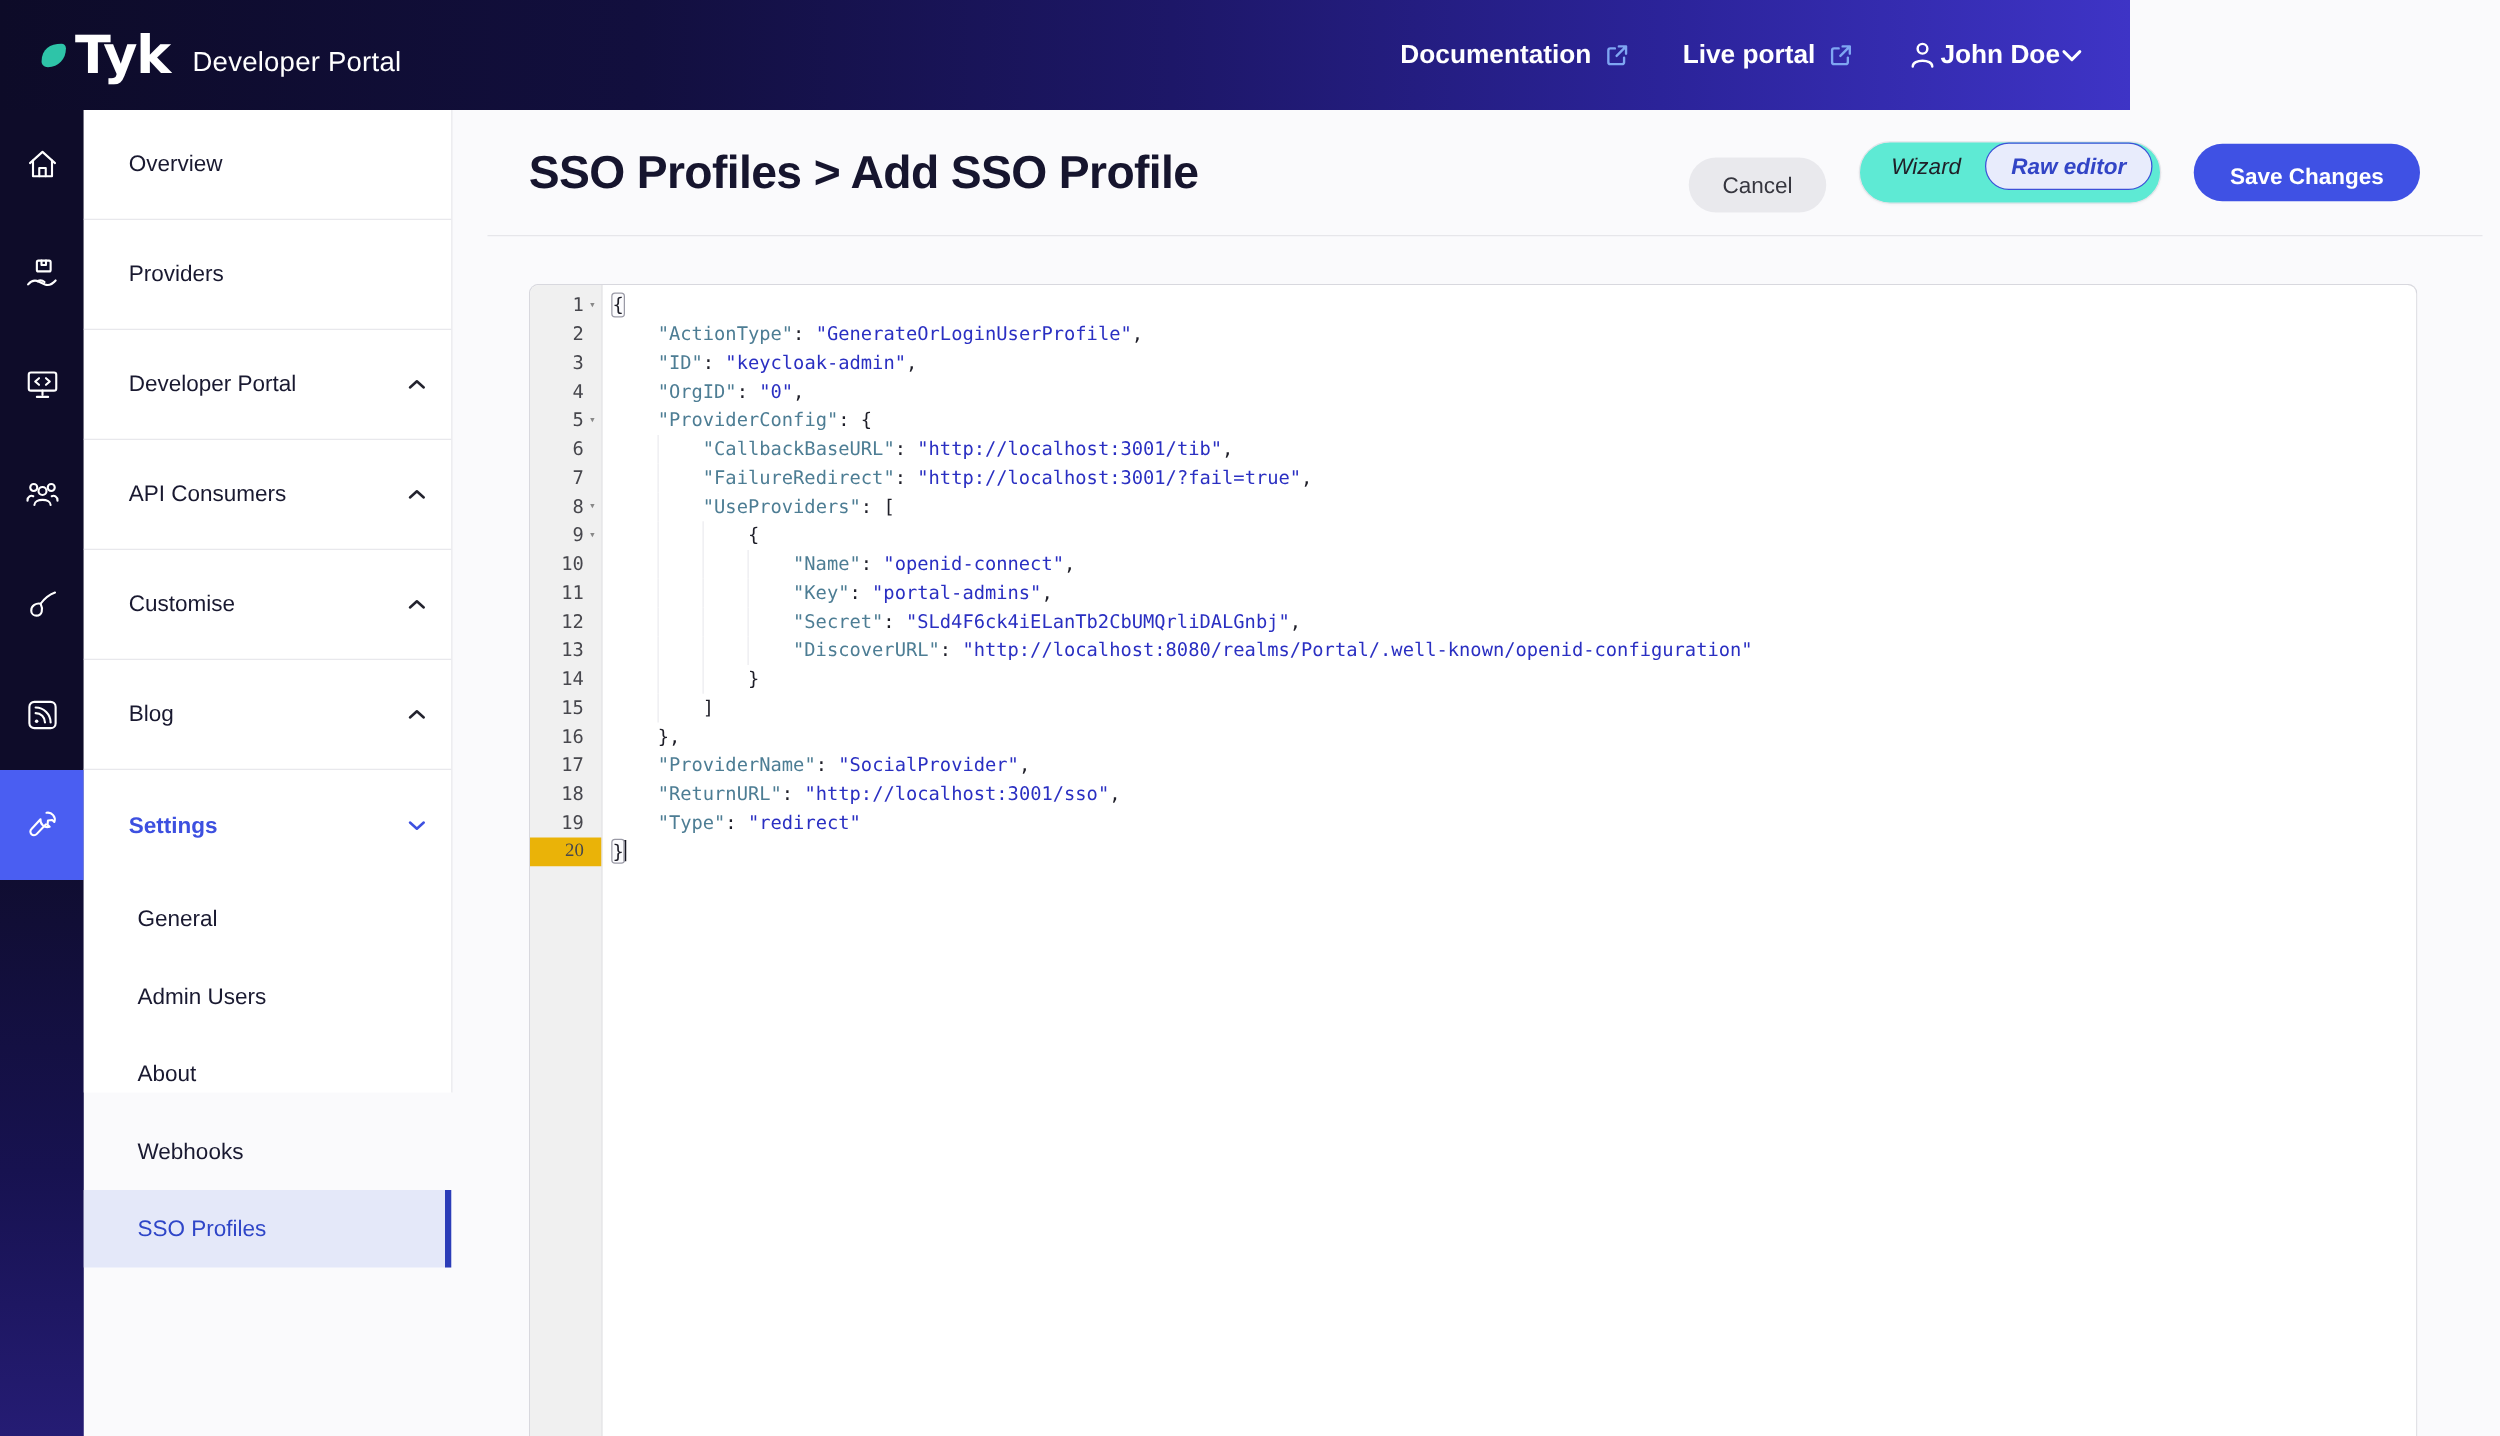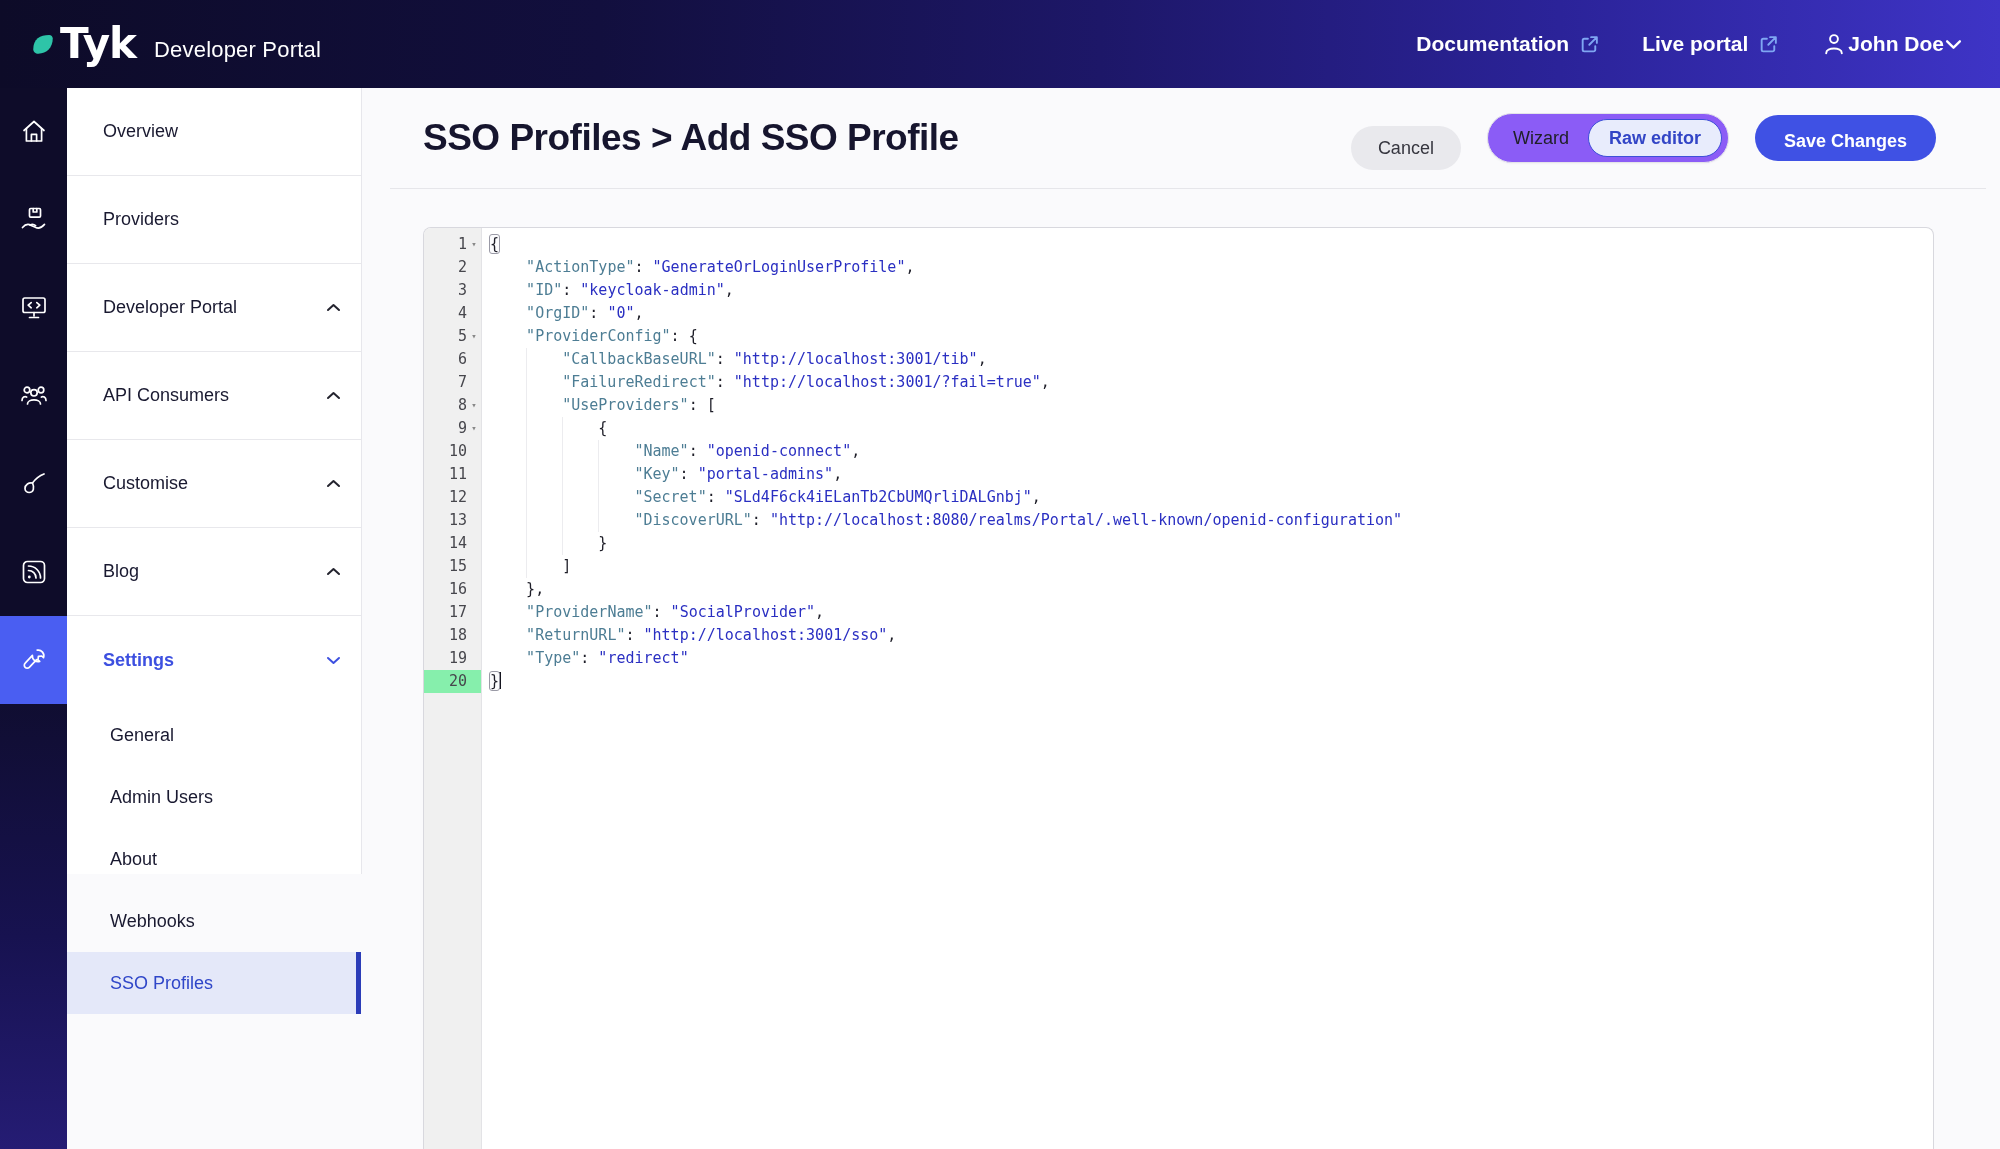--- a/index.html
+++ b/index.html
@@ -1,21 +1,21 @@
 <!DOCTYPE html>
 <html><head>
 <meta charset="utf-8">
 <style>
   * { margin:0; padding:0; box-sizing:border-box; }
   html,body { width:2000px; height:1149px; overflow:hidden; background:#fafafc;
               font-family:"Liberation Sans", sans-serif; }
 
   
   .header {
-    position:absolute; left:0; top:0; width:2000px; height:88px;
+    position:absolute; left:0; top:0; width:1704px; height:88px;
     background:linear-gradient(90deg,#0d0b28 0%,#120f3e 30%,#1d1768 55%,#2b2399 78%,#3e34c6 100%);
     display:flex; align-items:center; padding:0 38px 0 30px; z-index:30;
   }
   .logo { display:flex; align-items:flex-start; gap:4px; }
   .logo-leaf { margin-top:9px; }
   .logo-word { color:#fff; font-size:42px; font-weight:700; letter-spacing:-1px;
                font-family:"DejaVu Sans", sans-serif; line-height:1; }
   .logo-sub  { color:#fff; font-size:22px; font-weight:400; margin:14px 0 0 14px; letter-spacing:.2px; }
   .header-right { margin-left:auto; display:flex; align-items:center; gap:42px; }
   .hlink { display:flex; align-items:center; gap:10px; color:#fff; font-size:21px;
@@ -49,37 +49,37 @@
   .sub-item.selected .sub-label { color:#2f46c8; }
   .sub-item.selected::after { content:""; position:absolute; right:0; top:0; width:5px; height:100%; background:#2b3cb8; }
 
   
   .main { position:absolute; left:363px; top:88px; width:1637px; height:1061px; background:#fafafc; }
   .main-header { height:100px; display:flex; align-items:center; padding:0 64px 0 60px; }
   .page-title { font-size:37px; font-weight:700; color:#16152e; letter-spacing:-.5px;text-align:right; }
   .actions { margin-left:auto; display:flex; align-items:center; gap:26px; }
   .btn-cancel { height:44px; padding:0 27px; border:none; border-radius:22px; background:#e9e9ed;
                 color:#36363f; font-size:18px; font-weight:500; font-family:inherit; cursor:pointer;margin-top:20px; }
-  .toggle-group { height:50px; background:#8b5cf6; border:1px solid #e4e4e9; border-radius:25px;
-                  display:flex; align-items:center; padding:0 6px; box-shadow:0 1px 2px rgba(20,20,60,.04); }
+  .toggle-group { height:50px; background:#5eead4; border:1px solid #e4e4e9; border-radius:25px;
+                  display:flex; align-items:flex-start; padding:0 6px; box-shadow:0 1px 2px rgba(20,20,60,.04);font-style:italic; }
   .toggle-opt { font-size:18px; font-weight:500; color:#202028; padding:0 18px; cursor:pointer;
                 height:38px; display:flex; align-items:center; border-radius:19px; border:1px solid transparent; }
   .toggle-opt.selected { background:#e8ecfc; border:1px solid #3d50d8; color:#3245c6; font-weight:600; padding:0 20px; }
   .btn-save { height:46px; padding:16px 29px; border:none; border-radius:23px; background:#3f51e4;
               color:#fff; font-size:18px; font-weight:600; font-family:inherit; cursor:pointer; }
   .main-divider { height:1px; background:#e6e6ea; margin:0 14px 0 27px; }
 
   
   .editor { margin:38px 66px 0 60px; height:922px; background:#fff;
             border:1px solid #d8d8de; border-bottom:none; border-radius:8px 8px 0 0;
             display:flex; overflow:hidden;
             font-family:"DejaVu Sans Mono", monospace; font-size:15px; line-height:23px; }
   .gutter { width:58px; background:#f0f0f0; border-right:1px solid #e3e3e6; padding-top:5px; flex:none; }
   .gl { height:23px; display:flex; align-items:center; justify-content:flex-end; color:#47474d; }
-  .gl.act { background:#86efac; }
+  .gl.act { background:#eab308;font-family:Liberation Serif, serif; }
   .gl .ln { text-align:right; }
   .gl .fold { width:14px; font-size:9px; color:#888; text-align:center; cursor:pointer; }
   .code { flex:1; padding:5px 0 0 8px; white-space:pre; overflow:hidden; }
   .cl { height:23px; }
   .ind { display:inline-block; width:4ch; height:23px; vertical-align:top; }
   .ind.g { border-left:1px solid #ececef; }
   .tk-key { color:#4d7d94; }
   .tk-str { color:#2a2fc2; }
   .tk-p   { color:#1e1e28; }
   .tk-bm  { color:#1e1e28; outline:1px solid #9a9aa6; outline-offset:0px; border-radius:2px; background:#fbfbfd; }

